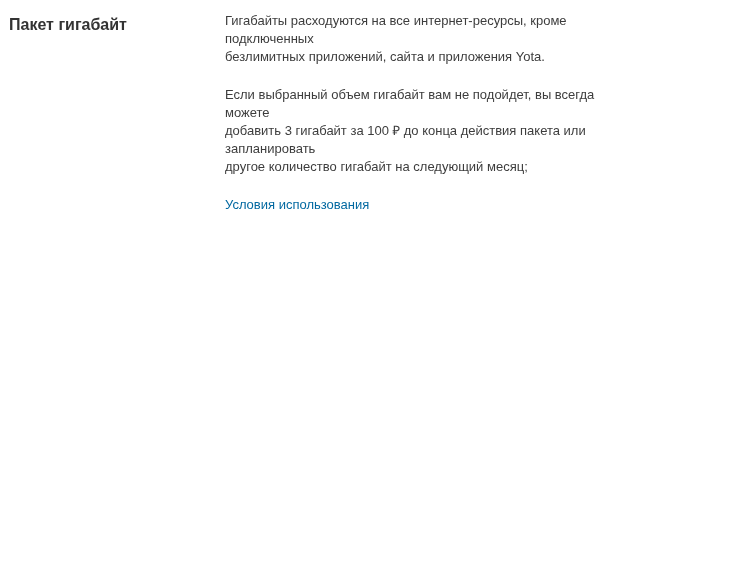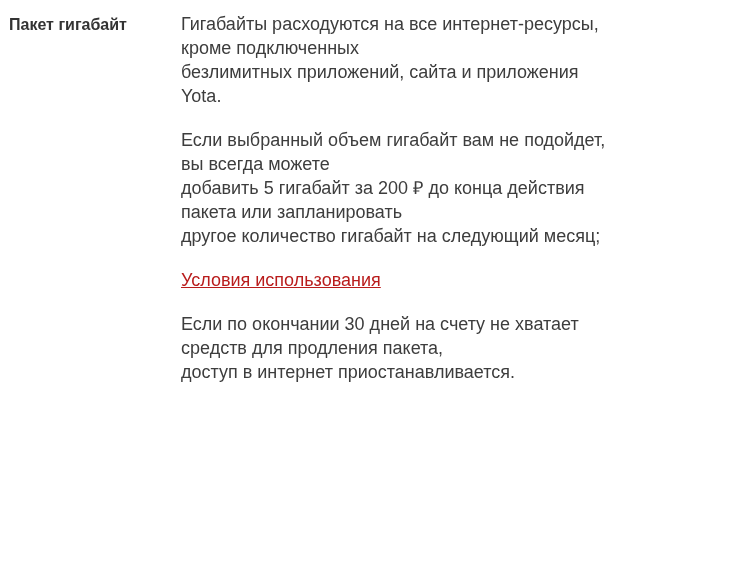--- a/index.html
+++ b/index.html
@@ -8,55 +8,53 @@
     height: 583px;
     background: #ffffff;
     font-family: "Liberation Sans", sans-serif;
     overflow: hidden;
   }
   .spec-row {
     display: flex;
     align-items: flex-start;
     padding: 12px 0 0 9px;
     width: 628px;
+    gap: 44px;
   }
   .spec-term {
     width: 172px;
     flex: 0 0 172px;
     font-size: 16px;
     font-weight: 700;
     color: #333333;
     line-height: 24px;
     padding-top: 1px;
   }
   .spec-def {
     flex: 1 1 auto;
     max-width: 563px;
     color: #3d3d3d;
   }
   .spec-def p {
-    font-size: 18px;
-    line-height: 24px;
+    font-size: 13px;
+    line-height: 18px;
     margin: 0 16px 20px 0;
     white-space: pre-line;
     color: #3d3d3d;
   }
   .spec-def p.muted {
-    color: #b91c1c;
-    text-decoration: underline;
+    color: #0369a1;
   }
 </style>
 </head>
 <body>
 
 <div class="spec-row">
   <div class="spec-term">Пакет гигабайт</div>
   <div class="spec-def">
     <p>Гигабайты расходуются на все интернет-ресурсы, кроме подключенных
 безлимитных приложений, сайта и приложения Yota.</p>
     <p>Если выбранный объем гигабайт вам не подойдет, вы всегда можете
-добавить 5 гигабайт за 200 ₽ до конца действия пакета или запланировать
+добавить 3 гигабайт за 100 ₽ до конца действия пакета или запланировать
 другое количество гигабайт на следующий месяц;</p>
     <p class="muted">Условия использования</p>
-    <p>Если по окончании 30 дней на счету не хватает средств для продления пакета,
-доступ в интернет приостанавливается.</p>
   </div>
 </div>
 
 </body></html>

